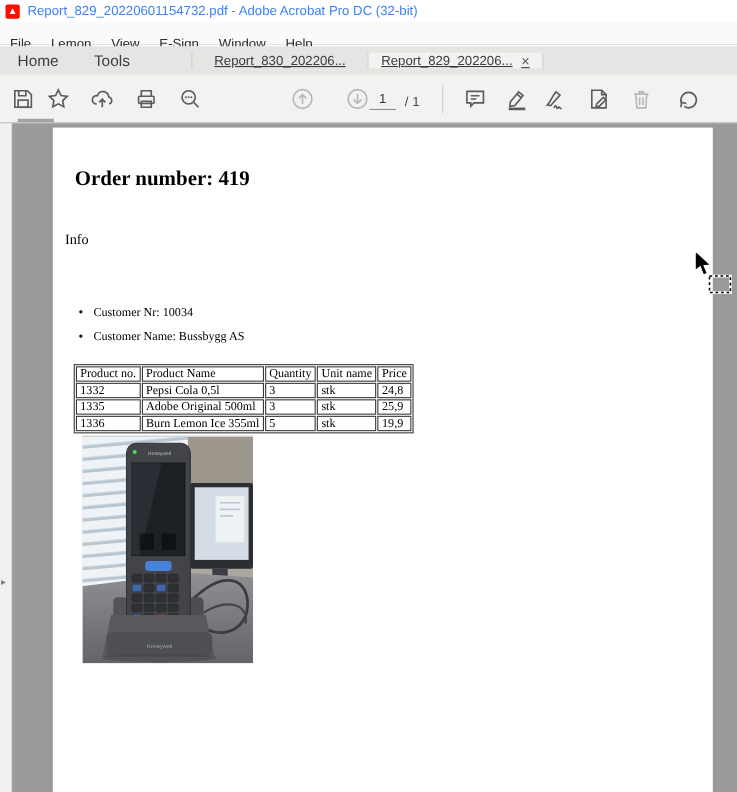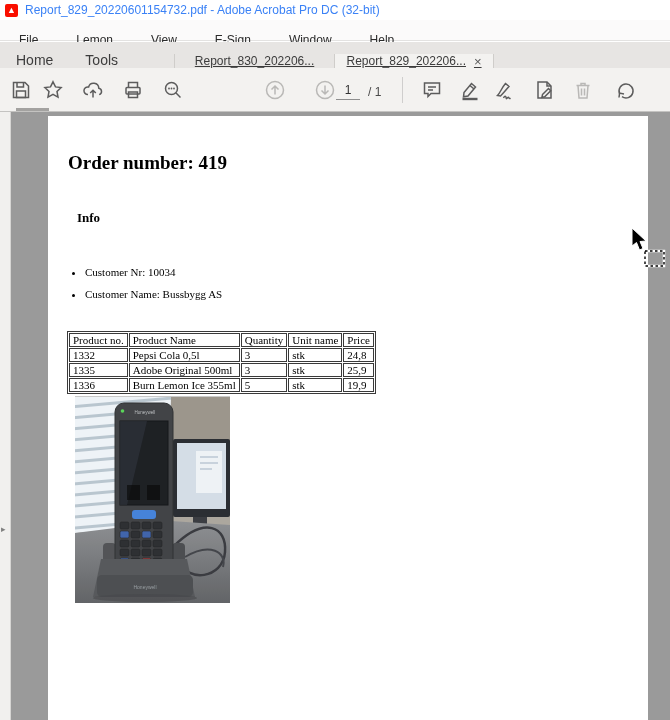--- a/index.html
+++ b/index.html
@@ -11,25 +11,25 @@
   .title-bar { position:absolute; left:0; top:0; width:670px; height:20px;
     background:#ffffff; display:flex; align-items:center; padding-left:5px; }
   .pdf-icon { width:13px; height:13px; background:#fa0f00; border-radius:2px;
     display:inline-flex; align-items:center; justify-content:center;
     color:#fff; font-size:9px; font-weight:bold; line-height:1; }
   .title-text { margin-left:7px; font-size:12px; color:#3b82f6; }
 
   .menu-bar { position:absolute; left:0; top:20px; width:670px; height:21px;
     background:#fbfafa; border-bottom:1px solid #e3e2e1;
     display:flex; align-items:center; }
-  .menu-item { font-size:12px; color:#2b2b2b; padding:0 19px; height:100%;
+  .menu-item { font-size:12px; color:#2b2b2b; padding:0 9px; height:100%;
     display:flex; align-items:center; cursor:default;margin-top:20px; }
 
   .tab-bar { position:absolute; left:0; top:42px; width:670px; height:26px;
-    background:#e7e5e3; display:flex; align-items:flex-end; }
+    background:#e7e5e3; display:flex; align-items:center; }
   .tab-home { font-size:14px; color:#3c3c3c; padding:0 16px;
     display:flex; align-items:center; }
   .doc-tab { width:160px; display:flex; align-items:center; justify-content:center;
     border-left:1px solid #cfcdca; font-size:12px; color:#3c3c3c; gap:8px;text-decoration:underline; }
   .doc-tab.active { background:#f3f2f0; border-right:1px solid #cfcdca; }
   .tab-close { font-size:13px; color:#5a5a5a; line-height:1; }
 
   .toolbar { position:absolute; left:0; top:68px; width:670px; height:44px;
     background:#f3f2f0; border-bottom:1px solid #c4c3c1; }
   .tbtn { position:absolute; top:9px; width:26px; height:26px;
@@ -50,22 +50,22 @@
   
   .doc-canvas { position:absolute; left:0; top:112px; width:670px; height:608px;
     background:#9a9a9a; }
   .nav-strip { position:absolute; left:0; top:0; width:11px; height:100%;
     background:#f1f0ee; border-right:1px solid #d6d5d3; }
   .nav-arrow { position:absolute; left:1px; top:412px; font-size:9px; color:#7f7f7f; }
   .pdf-page { position:absolute; left:48px; top:4px; width:600px; height:604px;
     background:#ffffff; font-family:"Liberation Serif", serif; color:#000; }
 
   .order-title { position:absolute; left:20px; top:36px; font-size:19px; font-weight:bold; }
-  .info-heading { position:absolute; left:29px; top:94px; font-size:13px; font-weight:bold; }
-  .bullets { position:absolute; left:27px; top:150px; font-size:11px; }
+  .info-heading { position:absolute; left:11px; top:94px; font-size:13px; font-weight:normal; }
+  .bullets { position:absolute; left:27px; top:162px; font-size:11px; }
   .bullets li { margin-bottom:10px; list-style:disc; margin-left:10px; }
 
   .items-table { position:absolute; left:19px; top:215px;
     border-collapse:separate; border-spacing:1px;
     border:1px solid #3a3a3a; background:#fff;
     font-family:"Liberation Serif", serif; font-size:11px; }
   .items-table th, .items-table td { border:1px solid #3a3a3a; padding:0 3px;
     height:14px; white-space:nowrap; }
   .items-table th { font-weight:normal; text-align:left; }
   .items-table td { text-align:left; }

